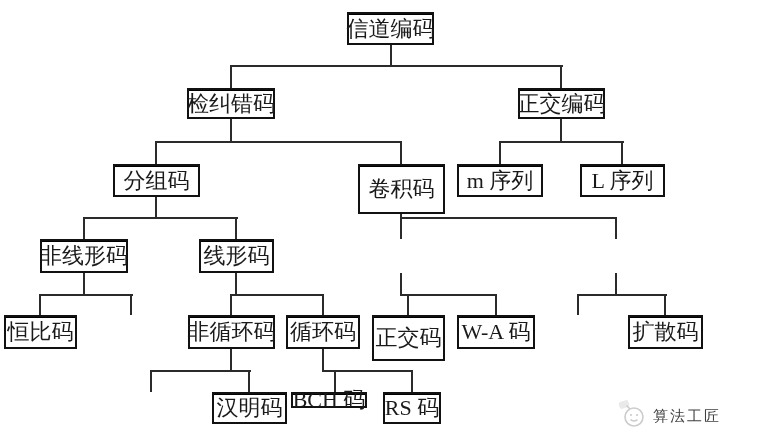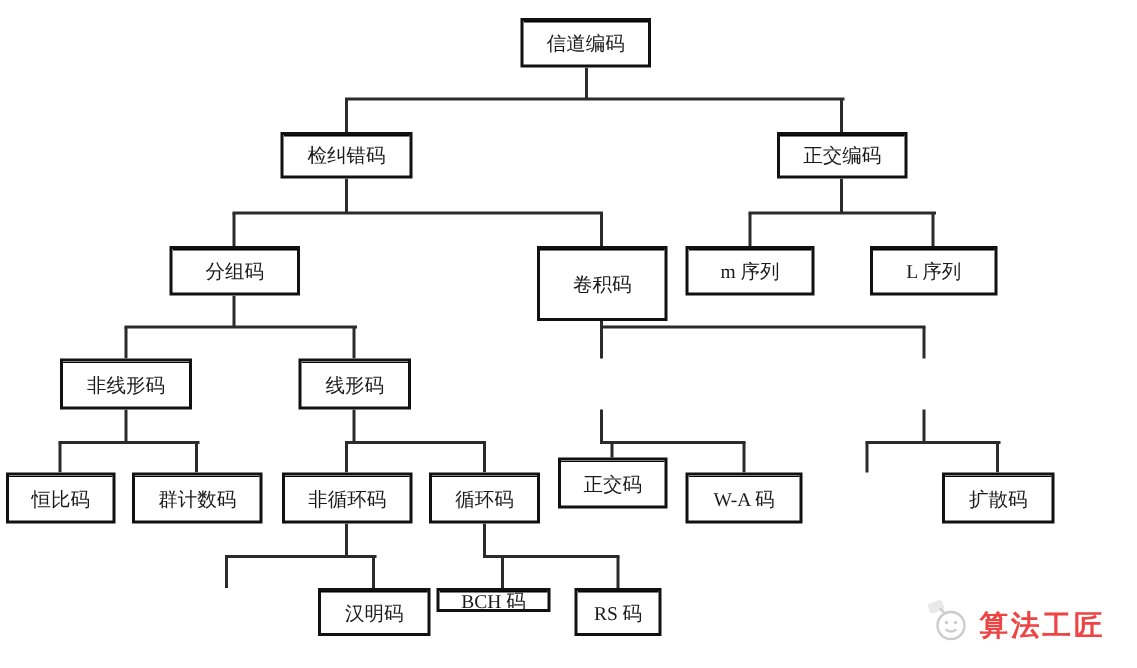--- a/index.html
+++ b/index.html
@@ -18,21 +18,21 @@
   .node {
     position: absolute;
     box-sizing: border-box;
     background: #ffffff;
     border: 2px solid #111111;
     box-shadow: inset 0 1px 0 #000000;
     display: flex;
     align-items: center;
     justify-content: center;
     color: #1a1a1a;
-    font-size: 13px;
+    font-size: 22px;
     line-height: 1;
     white-space: nowrap;
     z-index: 2;
   }
   .node.spread { letter-spacing: 3px; }
   .node.spread span { margin-left: 3px; }
   .line {
     position: absolute;
     background: #2b2b2b;
     z-index: 1;
@@ -40,23 +40,23 @@
   .watermark {
     position: absolute;
     left: 616px;
     top: 399px;
     display: flex;
     align-items: center;
     gap: 5px;
     z-index: 3;
   }
   .watermark-text {
-    color: #ef4444;
-    font-size: 19px;
-    font-weight: 700;
+    color: #404040;
+    font-size: 15px;
+    font-weight: 400;
     letter-spacing: 2px;
     font-family: "Liberation Sans", "DejaVu Sans", sans-serif;
   }
 </style>
 </head>
 <body>
 
 <div class="canvas">
 
   <div class="node" style="left:347px;top:12px;width:87px;height:33px">
@@ -86,30 +86,27 @@
   <div class="node" style="left:580px;top:164px;width:85px;height:33px">
     <span>L 序列</span>
   </div>
   <div class="node" style="left:199px;top:239px;width:75px;height:34px">
     <span>线形码</span>
   </div>
 
   <div class="node" style="left:4px;top:315px;width:73px;height:34px">
     <span>恒比码</span>
   </div>
-  <div class="node" style="left:88px;top:315px;width:87px;height:34px">
-    <span>群计数码</span>
-  </div>
   <div class="node" style="left:188px;top:315px;width:87px;height:34px">
     <span>非循环码</span>
   </div>
   <div class="node" style="left:286px;top:315px;width:74px;height:34px">
     <span>循环码</span>
   </div>
-  <div class="node" style="left:372px;top:305px;width:73px;height:34px">
+  <div class="node" style="left:372px;top:315px;width:73px;height:46px">
     <span>正交码</span>
   </div>
   <div class="node" style="left:457px;top:315px;width:78px;height:34px">
     <span>W-A 码</span>
   </div>
   <div class="node" style="left:628px;top:315px;width:75px;height:34px">
     <span>扩散码</span>
   </div>
 
   <div class="node" style="left:212px;top:392px;width:75px;height:32px">

